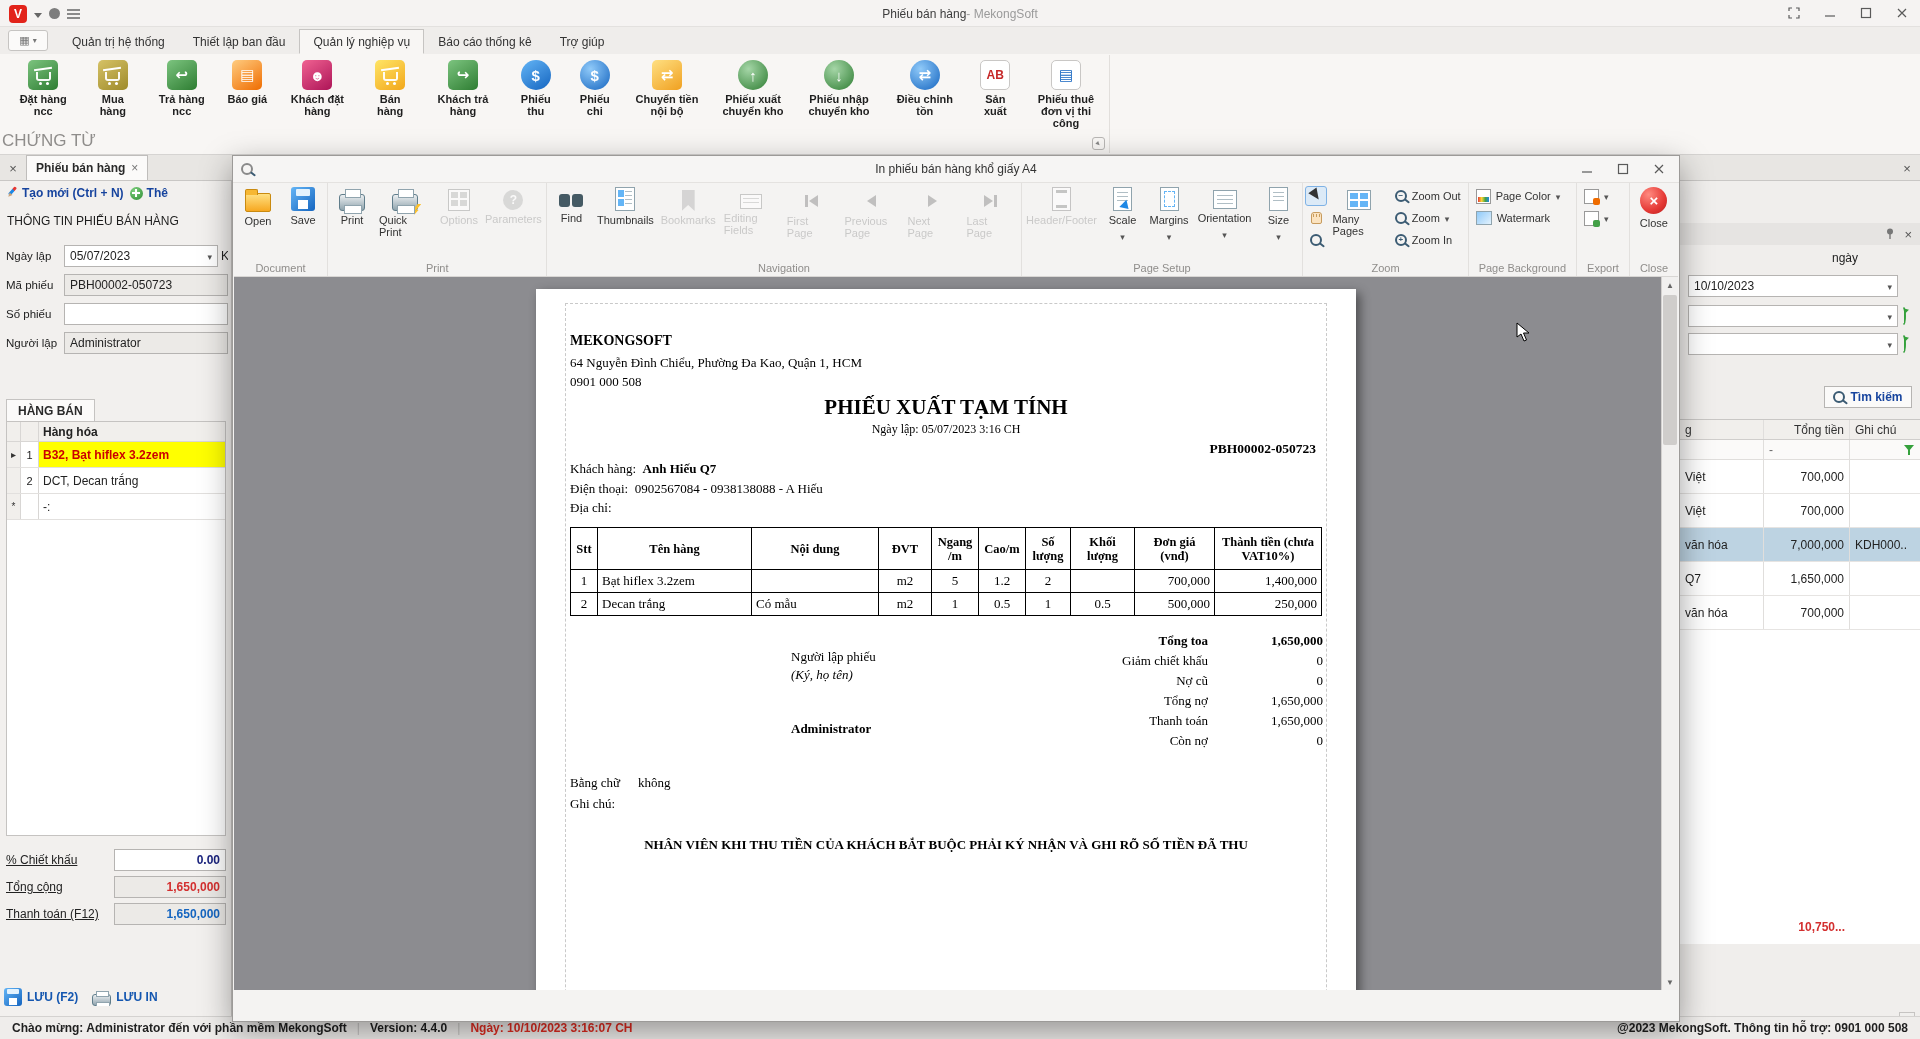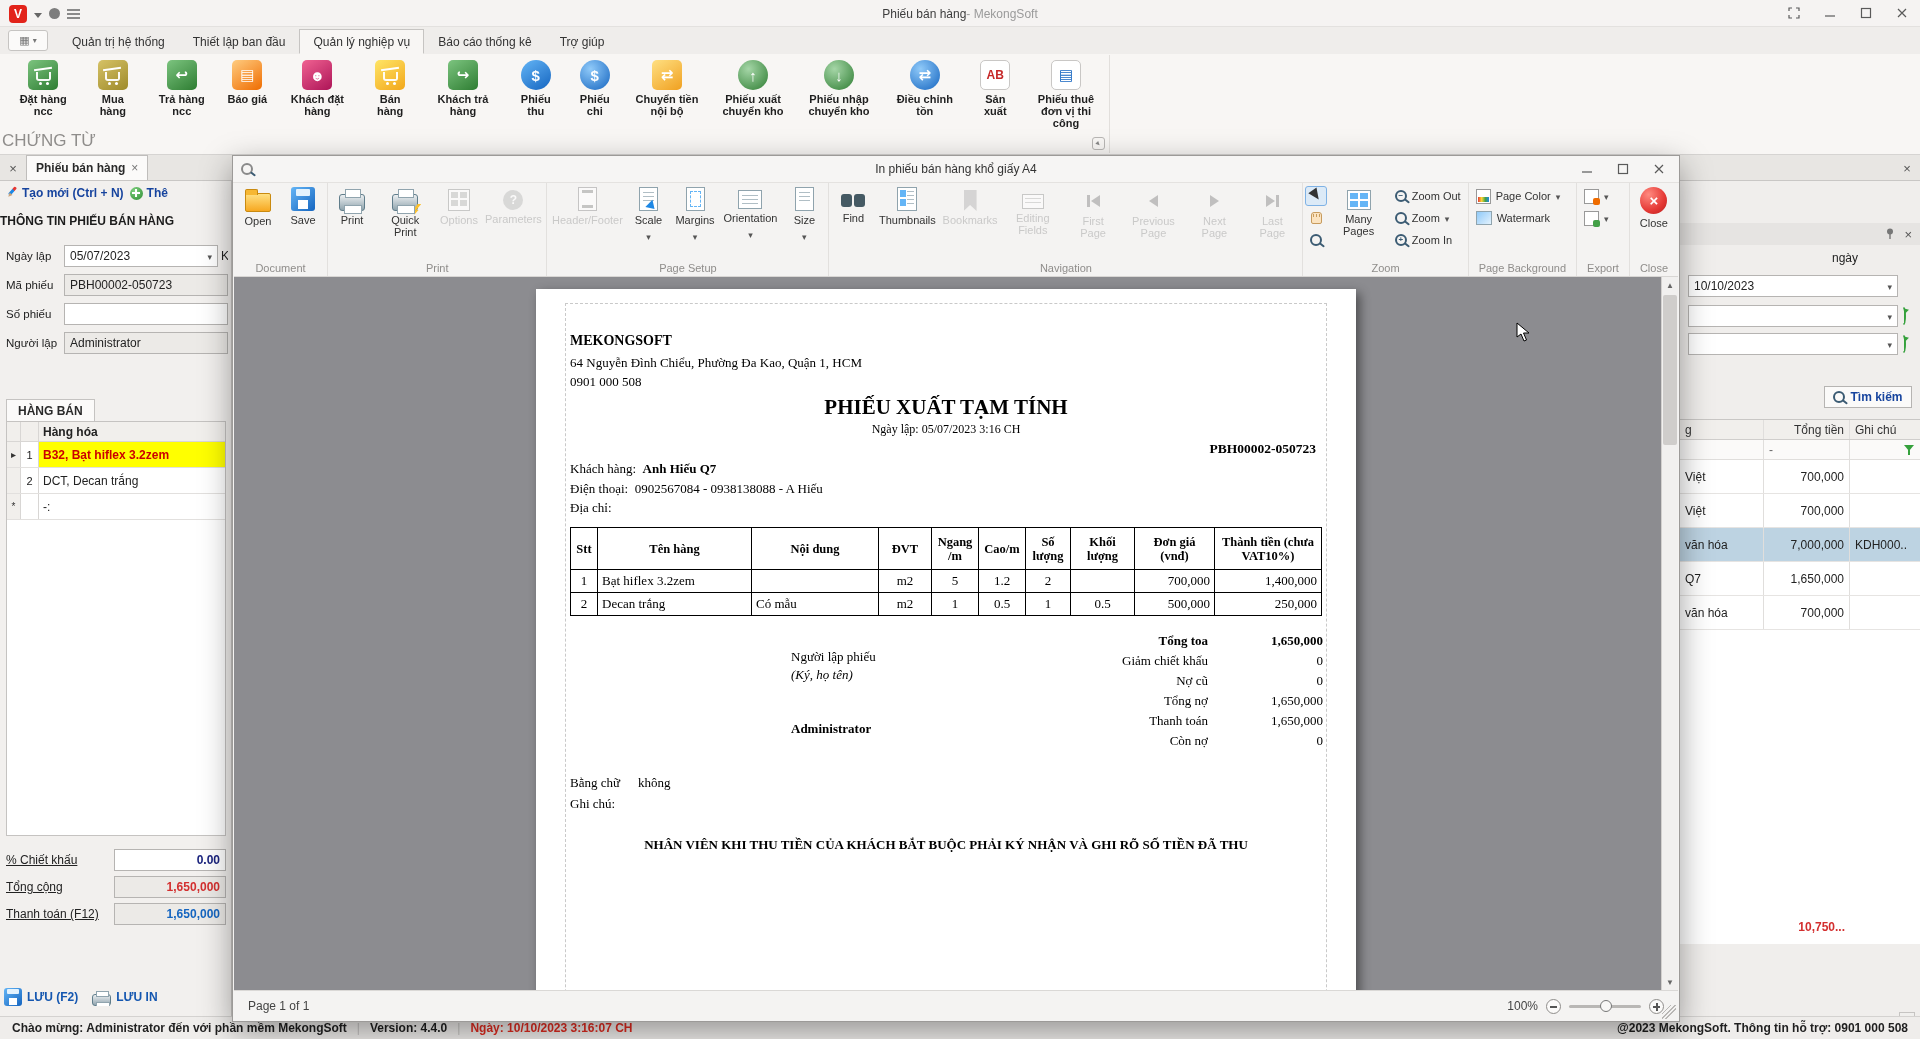--- a/index.html
+++ b/index.html
@@ -71,21 +71,21 @@
 
 #left-panel{position:absolute;left:0;top:181px;width:232px;height:835px;background:#f2f0ee;border-right:1px solid #c9c7c5;z-index:2;}
 .lp-links{position:absolute;left:6px;top:5px;display:flex;align-items:center;gap:6px;white-space:nowrap;overflow:hidden;width:222px;}
 .lp-link{display:flex;align-items:center;gap:4px;color:#17449e;font-weight:bold;}
 .ic-pencil{width:12px;height:12px;position:relative;flex:none;}
 .ic-pencil::before{content:'';position:absolute;left:5px;top:-1px;width:3px;height:10px;background:linear-gradient(#e53935 35%,#1e88e5 35%);transform:rotate(42deg);border-radius:1px;}
 .ic-pencil::after{content:'';position:absolute;left:1px;bottom:0;width:0;height:0;border:2px solid transparent;border-top:4px solid #caa27a;transform:rotate(42deg);}
 .ic-plus{width:13px;height:13px;border-radius:50%;background:radial-gradient(circle at 35% 30%,#7ed07e,#2e8b33);position:relative;flex:none;}
 .ic-plus::before{content:'';position:absolute;left:5.5px;top:2.5px;width:2px;height:8px;background:#fff;}
 .ic-plus::after{content:'';position:absolute;top:5.5px;left:2.5px;height:2px;width:8px;background:#fff;}
-.lp-section{position:absolute;left:0;top:33px;font-weight:bold;font-size:12px;color:#1c1c1c;white-space:nowrap;text-align:right;}
+.lp-section{position:absolute;left:7px;top:33px;font-weight:normal;font-size:12px;color:#1c1c1c;white-space:nowrap;text-align:right;}
 .lp-fields{position:absolute;left:6px;top:64px;width:222px;}
 .lp-row{display:flex;align-items:center;margin-bottom:7px;height:22px;}
 .lp-row .flabel{width:58px;font-size:11.5px;color:#222;flex:none;}
 .fld{height:22px;border:1px solid #b6b4b2;background:#fff;display:flex;align-items:center;padding:0 5px;flex:1;overflow:hidden;}
 .fld.ro{background:#eceae7;}
 .fld .caret{margin-left:auto;}
 .caret::before{content:'▾';font-size:9px;color:#555;}
 .lp-partial{width:10px;overflow:hidden;color:#222;flex:none;padding-left:3px;}
 .hangban-tab{position:absolute;left:6px;top:218px;height:22px;padding:0 11px;background:#fbfaf9;border:1px solid #c5c3c1;border-bottom:none;display:flex;align-items:center;font-weight:bold;color:#2a2a2a;z-index:1;}
 .lp-grid{position:absolute;left:6px;top:240px;width:220px;height:415px;background:#fff;border:1px solid #c5c3c1;}
@@ -163,21 +163,21 @@
 
 #dialog{position:absolute;left:232px;top:155px;width:1448px;height:867px;background:#f4f3f2;border:1px solid #9c9a98;box-shadow:0 10px 30px rgba(0,0,0,.38);z-index:50;}
 .dlg-title{position:relative;height:27px;background:#f6f5f4;border-bottom:1px solid #e4e2e0;display:flex;align-items:center;padding-left:8px;}
 .dlg-title .t{position:absolute;left:50%;transform:translateX(-50%);color:#333;white-space:nowrap;}
 .dlg-winbtns{position:absolute;right:2px;top:0;height:26px;display:flex;}
 .dlg-ribbon{position:absolute;left:1px;top:27px;right:1px;height:94px;background:#f4f3f2;border-bottom:1px solid #d8d6d4;display:flex;align-items:stretch;overflow:hidden;}
 .dgroup{display:flex;flex-direction:column;border-right:1px solid #e2e0de;padding:1px 2px 0;}
 .dgroup-items{flex:1;display:flex;align-items:flex-start;gap:1px;}
 .dgroup-label{text-align:center;font-size:11px;color:#8f8d8b;padding:1px 8px 2px;white-space:nowrap;}
 .dbtn{display:flex;flex-direction:column;align-items:center;min-width:44px;max-width:62px;padding:3px 4px 1px;gap:3px;border-radius:3px;color:#333;}
-.dbtn .dlbl{font-size:11px;line-height:12px;text-align:center;}
+.dbtn .dlbl{font-size:11px;line-height:12px;text-align:left;}
 .dbtn.disabled,.dsmall.disabled{color:#a9a7a5;filter:grayscale(1);opacity:.55;}
 .vstack{display:flex;flex-direction:column;gap:2px;padding-top:2px;}
 .dsmall{display:flex;align-items:center;gap:5px;padding:2px 5px;font-size:11px;border-radius:3px;height:20px;color:#333;white-space:nowrap;}
 .dsmall.tool{width:22px;justify-content:center;}
 .dsmall.active{background:#dceaf7;border:1px solid #7fb2e5;}
 
 .ic{position:relative;display:inline-block;flex:none;}
 .ic-folder{width:26px;height:19px;margin-top:6px;background:linear-gradient(180deg,#ffe082,#f6a821);border:1px solid #c98a10;border-radius:2px;}
 .ic-folder::before{content:'';position:absolute;top:-5px;left:-1px;width:11px;height:5px;background:#f6b733;border:1px solid #c98a10;border-bottom:none;border-radius:2px 2px 0 0;}
 .qp-bolt{position:absolute;right:-4px;bottom:-5px;width:9px;height:11px;background:#fbc02d;clip-path:polygon(60% 0,100% 0,45% 55%,70% 55%,20% 100%,35% 55%,10% 55%);}
@@ -639,50 +639,20 @@
           <div class="dbtn disabled">
             <span class="ic ic-q"></span>
             <span class="dlbl">Parameters</span>
           </div>
         </div>
         <div class="dgroup-label">Print</div>
       </div>
 
       <div class="dgroup">
         <div class="dgroup-items">
-          <div class="dbtn disabled" style="max-width:76px;">
-            <span class="ic ic-doc hf"></span>
-            <span class="dlbl">Header/Footer</span>
-          </div>
-          <div class="dbtn">
-            <span class="ic ic-doc scale"></span>
-            <span class="dlbl">Scale</span>
-            <span class="caret"></span>
-          </div>
-          <div class="dbtn">
-            <span class="ic ic-doc margins"></span>
-            <span class="dlbl">Margins</span>
-            <span class="caret"></span>
-          </div>
-          <div class="dbtn">
-            <span class="ic ic-doc land"></span>
-            <span class="dlbl">Orientation</span>
-            <span class="caret"></span>
-          </div>
-          <div class="dbtn">
-            <span class="ic ic-doc"></span>
-            <span class="dlbl">Size</span>
-            <span class="caret"></span>
-          </div>
-        </div>
-        <div class="dgroup-label">Page Setup</div>
-      </div>
-
-      <div class="dgroup">
-        <div class="dgroup-items">
           <div class="dbtn">
             <span class="ic ic-binoc"></span>
             <span class="dlbl">Find</span>
           </div>
           <div class="dbtn">
             <span class="ic ic-thumb"></span>
             <span class="dlbl">Thumbnails</span>
           </div>
           <div class="dbtn disabled">
             <span class="ic ic-bookmark"></span>
@@ -713,20 +683,50 @@
           </div>
           <div class="dbtn disabled">
             <span class="nav-ico">
                 <span class="tr right"></span>
                 <span class="nav-bar"></span>
               </span>
             <span class="dlbl">Last Page</span>
           </div>
         </div>
         <div class="dgroup-label">Navigation</div>
+      </div>
+
+      <div class="dgroup">
+        <div class="dgroup-items">
+          <div class="dbtn disabled" style="max-width:76px;">
+            <span class="ic ic-doc hf"></span>
+            <span class="dlbl">Header/Footer</span>
+          </div>
+          <div class="dbtn">
+            <span class="ic ic-doc scale"></span>
+            <span class="dlbl">Scale</span>
+            <span class="caret"></span>
+          </div>
+          <div class="dbtn">
+            <span class="ic ic-doc margins"></span>
+            <span class="dlbl">Margins</span>
+            <span class="caret"></span>
+          </div>
+          <div class="dbtn">
+            <span class="ic ic-doc land"></span>
+            <span class="dlbl">Orientation</span>
+            <span class="caret"></span>
+          </div>
+          <div class="dbtn">
+            <span class="ic ic-doc"></span>
+            <span class="dlbl">Size</span>
+            <span class="caret"></span>
+          </div>
+        </div>
+        <div class="dgroup-label">Page Setup</div>
       </div>
 
       <div class="dgroup">
         <div class="dgroup-items">
           <div class="vstack">
             <span class="dsmall tool active">
                 <span class="ic-cursor"></span>
               </span>
             <span class="dsmall tool">
                 <span class="ic ic-hand"></span>
@@ -919,32 +919,20 @@
         <div class="d-footnote">NHÂN VIÊN KHI THU TIỀN CỦA KHÁCH BẮT BUỘC PHẢI KÝ NHẬN VÀ GHI RÕ SỐ TIỀN ĐÃ THU</div>
       </div>
 
       <div class="vscroll">
         <span class="up"></span>
         <span class="vthumb"></span>
         <span class="down"></span>
       </div>
     </div>
 
-    <div class="dlg-status">
-      <span>Page 1 of 1</span>
-      <div class="dlg-zoomctl">
-        <span>100%</span>
-        <span class="zbtn minus"></span>
-        <span class="ztrack">
-            <span class="zknob"></span>
-          </span>
-        <span class="zbtn plus"></span>
-      </div>
-      <span class="grip"></span>
-    </div>
   </div>
 
   <div id="cursor">
     <svg width="14" height="20" viewBox="0 0 14 20">
         <path d="M1 1 L1 15 L5 12 L8 19 L10.5 18 L7.5 11 L13 11 Z" fill="#fff" stroke="#000" stroke-width="1"></path>
       </svg>
   </div>
 
 </div>
 

